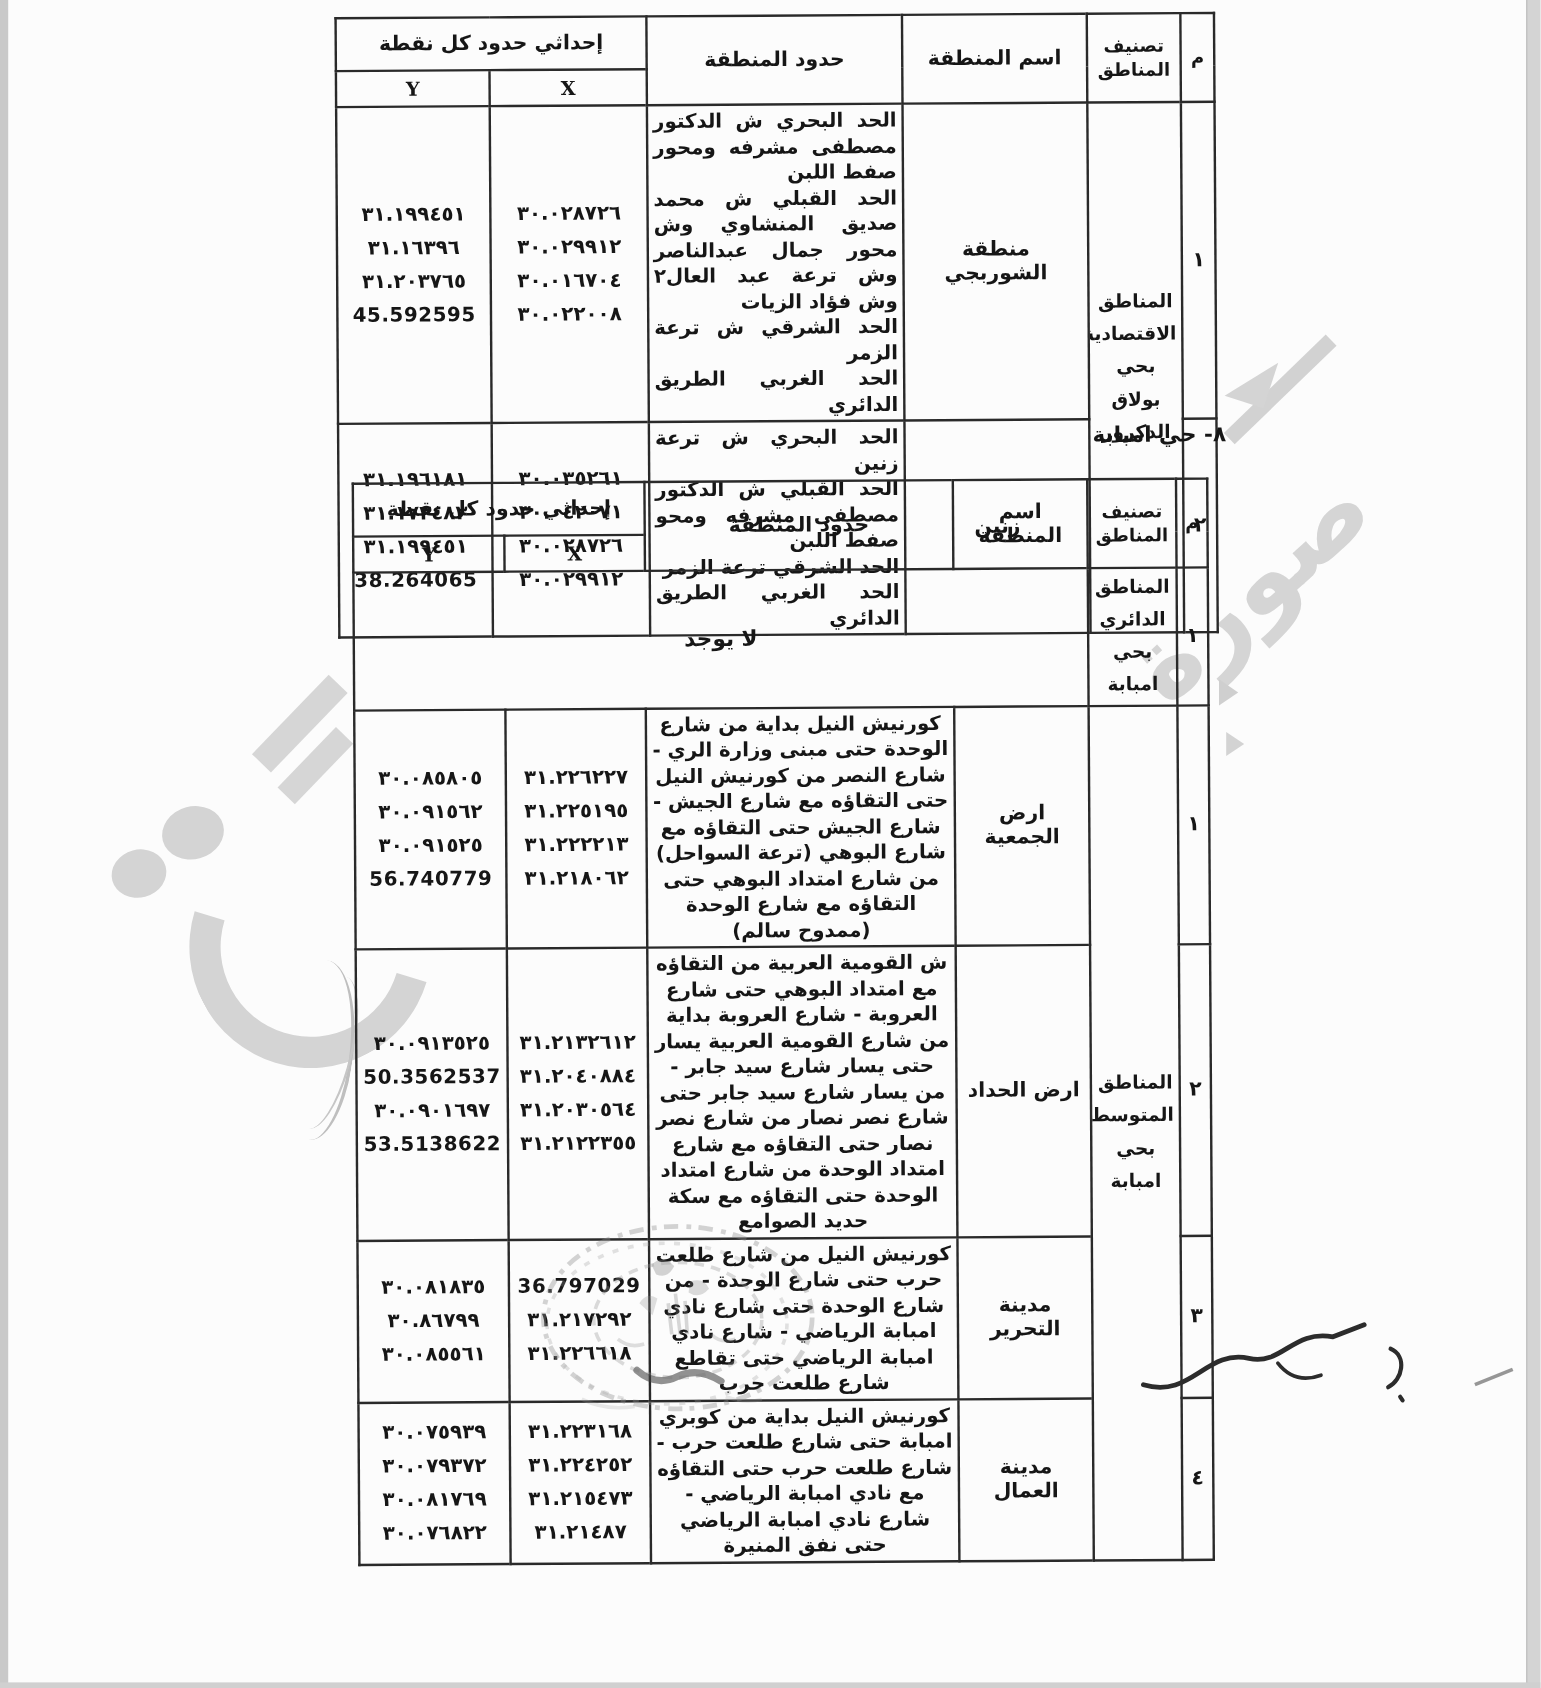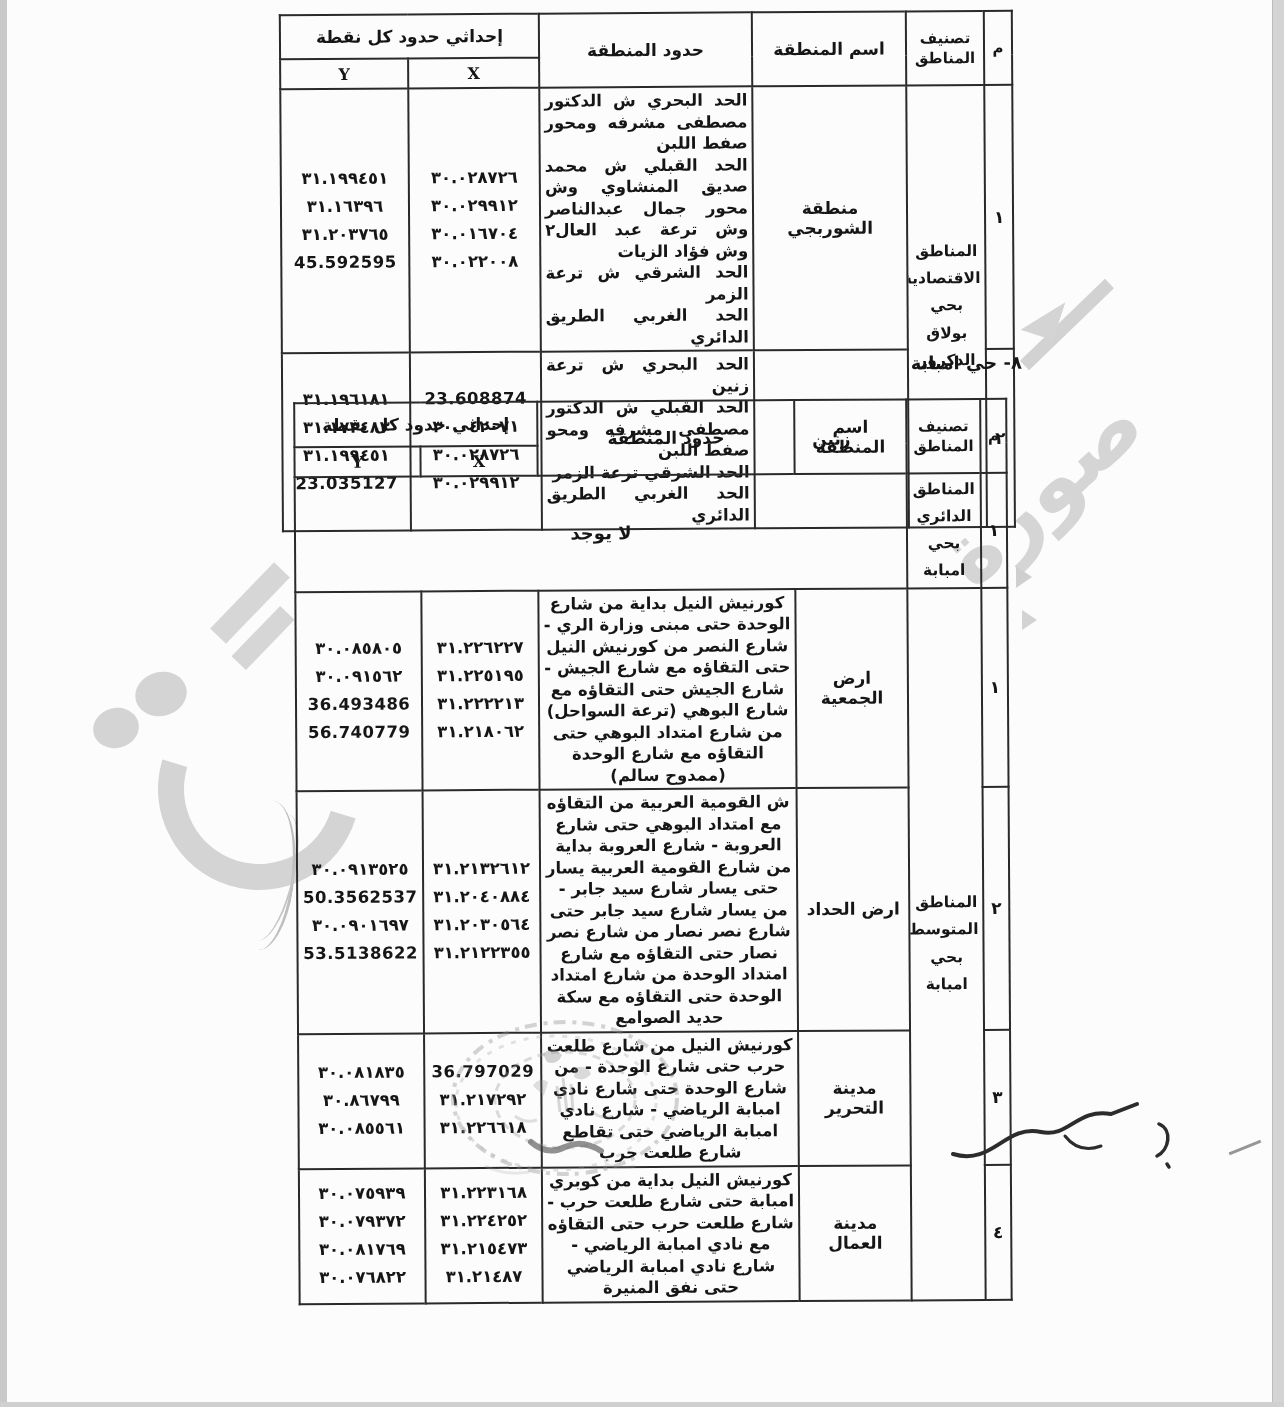--- a/index.html
+++ b/index.html
@@ -162,30 +162,30 @@
         <tr style="height:118px">
           <td class="cell-num">٢</td>
           <td class="cell-name">زنين</td>
           <td class="cell-bounds">
             <div class="bline">الحد البحري ش ترعة زنين</div>
             <div class="bline">الحد القبلي ش الدكتور مصطفى مشرفه ومحو صفط اللبن</div>
             <div class="bline">الحد الشرقي ترعة الزمر</div>
             <div class="bline">الحد الغربي الطريق الدائري</div>
           </td>
           <td class="cell-coord">
-            <div class="num">23.608874</div>
+            <div class="num">٣٠.٠٣٥٢٦١</div>
             <div class="num">٣٠.٠٤٢٠٧١</div>
             <div class="num">٣٠.٠٢٨٧٢٦</div>
             <div class="num">٣٠.٠٢٩٩١٢</div>
           </td>
           <td class="cell-coord">
             <div class="num">٣١.١٩٦١٨١</div>
             <div class="num">٣١.١٧٣٤٨٣</div>
             <div class="num">٣١.١٩٩٤٥١</div>
-            <div class="num">23.035127</div>
+            <div class="num">38.264065</div>
           </td>
         </tr>
       </tbody>
     </table>
 
     <div class="section-heading">٨- حي امبابة</div>
 
     <table class="doc t2">
       <colgroup>
         <col style="width:26px">
@@ -221,21 +221,21 @@
           <td class="cell-bounds">كورنيش النيل بداية من شارع الوحدة حتى مبنى وزارة الري - شارع النصر من كورنيش النيل حتى التقاؤه مع شارع الجيش - شارع الجيش حتى التقاؤه مع شارع البوهي (ترعة السواحل) من شارع امتداد البوهي حتى التقاؤه مع شارع الوحدة (ممدوح سالم)</td>
           <td class="cell-coord">
             <div class="num">٣١.٢٢٦٢٢٧</div>
             <div class="num">٣١.٢٢٥١٩٥</div>
             <div class="num">٣١.٢٢٢٢١٣</div>
             <div class="num">٣١.٢١٨٠٦٢</div>
           </td>
           <td class="cell-coord">
             <div class="num">٣٠.٠٨٥٨٠٥</div>
             <div class="num">٣٠.٠٩١٥٦٢</div>
-            <div class="num">36.493486</div>
+            <div class="num">٣٠.٠٩١٥٢٥</div>
             <div class="num">56.740779</div>
           </td>
         </tr>
         <tr style="height:190px">
           <td class="cell-num">٢</td>
           <td class="cell-name">ارض الحداد</td>
           <td class="cell-bounds">ش القومية العربية من التقاؤه مع امتداد البوهي حتى شارع العروبة - شارع العروبة بداية من شارع القومية العربية يسار حتى يسار شارع سيد جابر - من يسار شارع سيد جابر حتى شارع نصر نصار من شارع نصر نصار حتى التقاؤه مع شارع امتداد الوحدة من شارع امتداد الوحدة حتى التقاؤه مع سكة حديد الصوامع</td>
           <td class="cell-coord">
             <div class="num">٣١.٢١٣٢٦١٢</div>
             <div class="num">٣١.٢٠٤٠٨٨٤</div>

